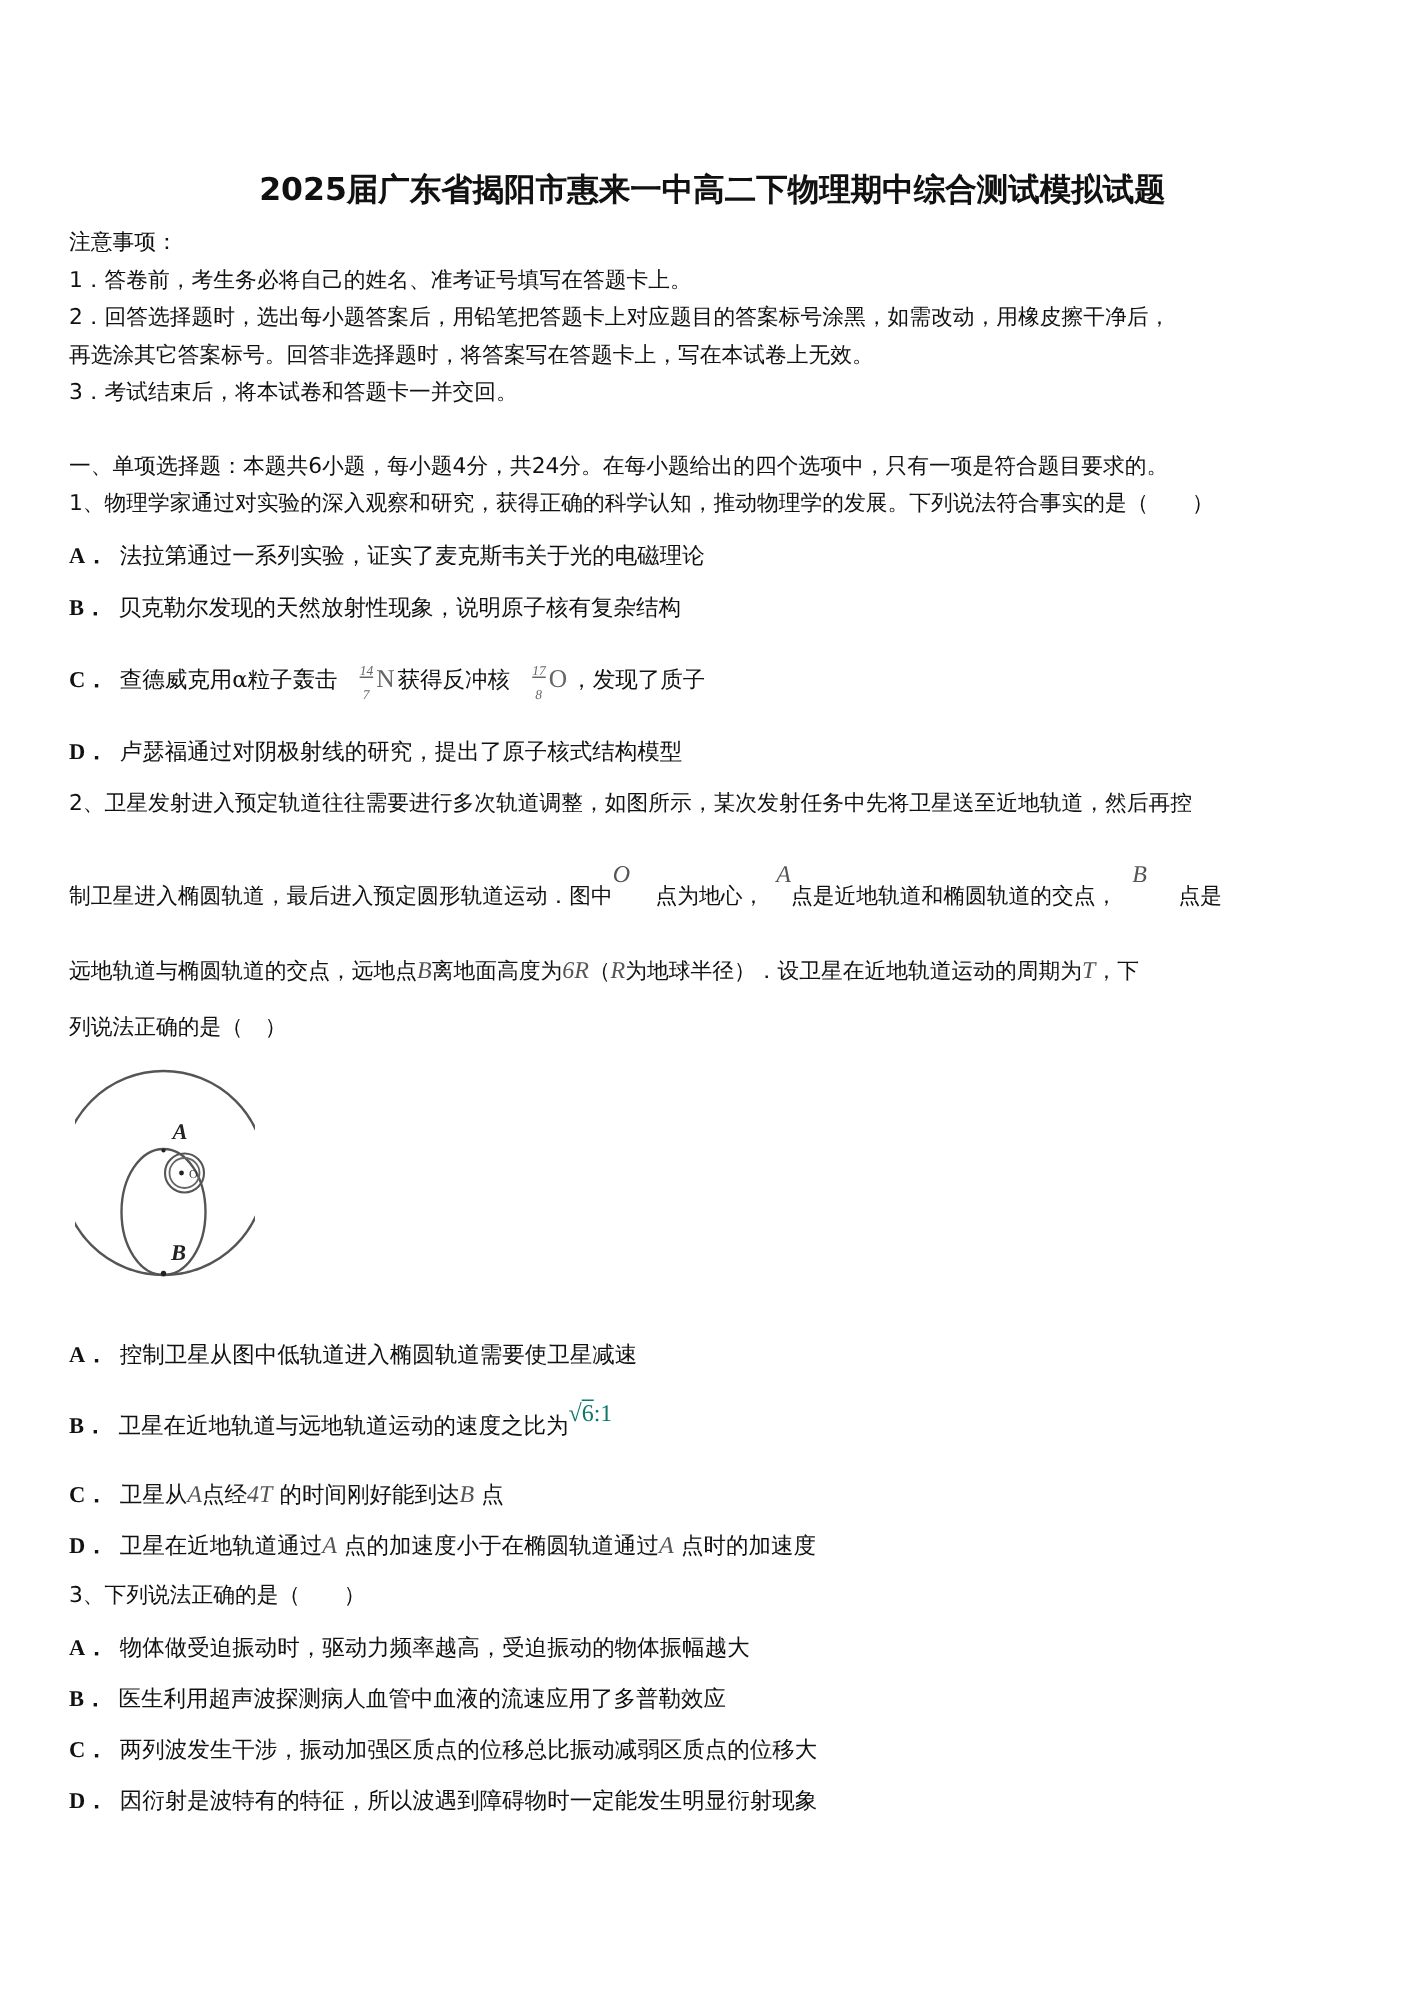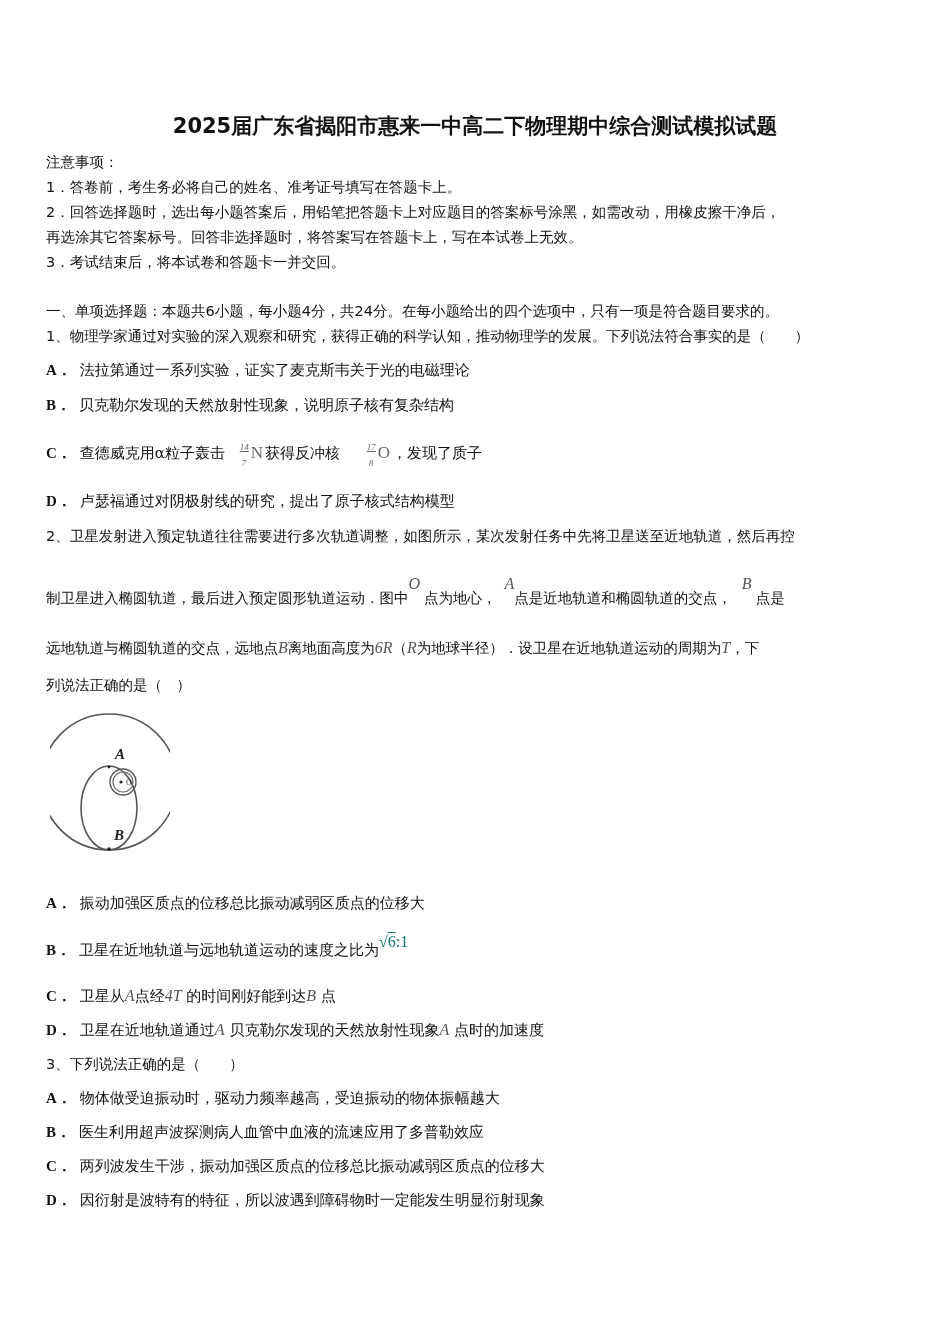--- a/index.html
+++ b/index.html
@@ -96,33 +96,33 @@
 <div class="abs line" style="top:395px">
   <span class="optlabel">B．</span><span>贝克勒尔发现的天然放射性现象，说明原子核有复杂结构</span>
 </div>
 <div class="abs line" style="top:443px">
   <span class="optlabel">C．</span><span>查德威克用α粒子轰击</span>
   <span class="nuclide" style="margin-left:12px">
     <span class="sup">14</span>
     <span class="sub">7</span>
     <span class="sym">N</span>
   </span><span>获得反冲核</span>
-  <span class="nuclide" style="margin-left:24px">
+  <span class="nuclide" style="margin-left:12px">
     <span class="sup">17</span>
     <span class="sub">8</span>
     <span class="sym">O</span>
   </span><span>，发现了质子</span>
 </div>
 <div class="abs line" style="top:491px">
   <span class="optlabel">D．</span><span>卢瑟福通过对阴极射线的研究，提出了原子核式结构模型</span>
 </div>
 
 <div class="abs line sans" style="top:526px">2、卫星发射进入预定轨道往往需要进行多次轨道调整，如图所示，某次发射任务中先将卫星送至近地轨道，然后再控</div>
 <div class="abs line sans" style="top:588px">
-  <span>制卫星进入椭圆轨道，最后进入预定圆形轨道运动．图中</span><span class="math math-up">O</span><span style="margin-left:4px">点为地心，</span><span class="math math-up" style="margin-left:8px">A</span><span>点是近地轨道和椭圆轨道的交点，</span><span class="math math-up" style="margin-left:10px">B</span><span style="margin-left:4px">点是</span>
+  <span>制卫星进入椭圆轨道，最后进入预定圆形轨道运动．图中</span><span class="math math-up">O</span><span style="margin-left:17px">点为地心，</span><span class="math math-up" style="margin-left:8px">A</span><span>点是近地轨道和椭圆轨道的交点，</span><span class="math math-up" style="margin-left:10px">B</span><span style="margin-left:21px">点是</span>
 </div>
 <div class="abs line sans" style="top:638px">
   <span>远地轨道与椭圆轨道的交点，远地点</span><span class="math">B</span><span>离地面高度为</span><span class="math">6R</span><span>（</span><span class="math">R</span><span>为地球半径）．设卫星在近地轨道运动的周期为</span><span class="math">T</span><span>，下</span>
 </div>
 <div class="abs line sans" style="top:675px">列说法正确的是（　）</div>
 
 <div class="abs figure">
   <svg width="120" height="145" viewBox="0 0 120 145">
     <circle cx="59" cy="72" r="68" fill="none" stroke="#555" stroke-width="1.6"></circle>
     <ellipse cx="59" cy="98" rx="28" ry="42" fill="none" stroke="#555" stroke-width="1.6"></ellipse>
@@ -131,30 +131,30 @@
     <circle cx="71" cy="72" r="1.6" fill="#222"></circle>
     <circle cx="59" cy="139" r="1.8" fill="#222"></circle>
     <circle cx="59" cy="57" r="1.4" fill="#222"></circle>
     <text x="65" y="49" font-family="Liberation Serif, serif" font-style="italic" font-weight="bold" font-size="15" fill="#222">A</text>
     <text x="76" y="75" font-family="Liberation Serif, serif" font-size="8" fill="#333">O</text>
     <text x="64" y="130" font-family="Liberation Serif, serif" font-style="italic" font-weight="bold" font-size="15" fill="#222">B</text>
   </svg>
 </div>
 
 <div class="abs line" style="top:893px">
-  <span class="optlabel">A．</span><span>振动加强区质点的位移总比振动减弱区质点的位移大</span>
+  <span class="optlabel">A．</span><span>控制卫星从图中低轨道进入椭圆轨道需要使卫星减速</span>
 </div>
 <div class="abs line" style="top:940px">
   <span class="optlabel">B．</span><span>卫星在近地轨道与远地轨道运动的速度之比为</span><span class="sqrt">√<span class="rad">6</span><span>:1</span></span>
 </div>
 <div class="abs line" style="top:986px">
   <span class="optlabel">C．</span><span>卫星从</span><span class="math">A</span><span>点经</span><span class="math">4T</span> <span>的时间刚好能到达</span><span class="math">B</span> <span>点</span>
 </div>
 <div class="abs line" style="top:1020px">
-  <span class="optlabel">D．</span><span>卫星在近地轨道通过</span><span class="math">A</span> <span>贝克勒尔发现的天然放射性现象</span><span class="math">A</span> <span>点时的加速度</span>
+  <span class="optlabel">D．</span><span>卫星在近地轨道通过</span><span class="math">A</span> <span>点的加速度小于在椭圆轨道通过</span><span class="math">A</span> <span>点时的加速度</span>
 </div>
 
 <div class="abs line sans" style="top:1054px">3、下列说法正确的是（　　）</div>
 <div class="abs line" style="top:1088px">
   <span class="optlabel">A．</span><span>物体做受迫振动时，驱动力频率越高，受迫振动的物体振幅越大</span>
 </div>
 <div class="abs line" style="top:1122px">
   <span class="optlabel">B．</span><span>医生利用超声波探测病人血管中血液的流速应用了多普勒效应</span>
 </div>
 <div class="abs line" style="top:1156px">

